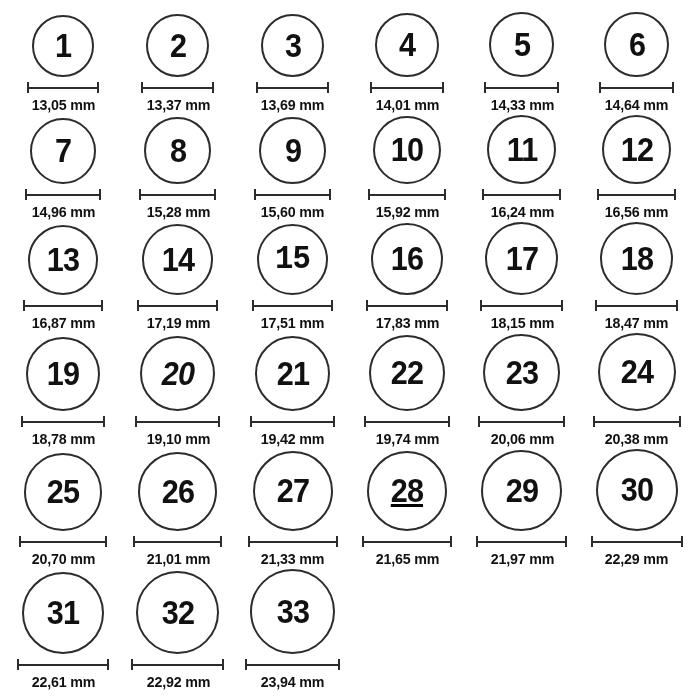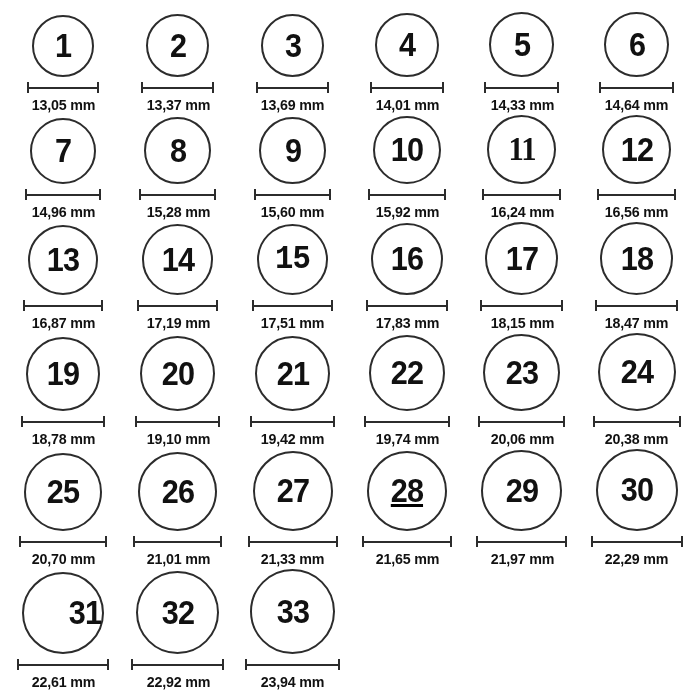--- a/index.html
+++ b/index.html
@@ -149,21 +149,21 @@
 
   <div class="cell">
     <div class="circle" style="width: 68px; height: 68px;">
       <span class="num">10</span>
     </div>
     <div class="measure" style="width: 74px;"></div>
     <div class="mm">15,92 mm</div>
   </div>
 
   <div class="cell">
-    <div class="circle" style="width: 69px; height: 69px; font-family: Liberation Serif, serif;">
+    <div class="circle" style="width: 69px; height: 69px;">
       <span class="num">11</span>
     </div>
     <div class="measure" style="width: 75px;"></div>
     <div class="mm">16,24 mm</div>
   </div>
 
   <div class="cell">
     <div class="circle" style="width: 69px; height: 69px; text-align: right;">
       <span class="num">12</span>
     </div>
@@ -221,21 +221,21 @@
 
   <div class="cell">
     <div class="circle" style="width: 74px; height: 74px;">
       <span class="num">19</span>
     </div>
     <div class="measure" style="width: 80px;"></div>
     <div class="mm">18,78 mm</div>
   </div>
 
   <div class="cell">
-    <div class="circle" style="width: 75px; height: 75px;">
+    <div class="circle" style="width: 75px; height: 75px; font-style: italic;">
       <span class="num">20</span>
     </div>
     <div class="measure" style="width: 81px;"></div>
     <div class="mm">19,10 mm</div>
   </div>
 
   <div class="cell">
     <div class="circle" style="width: 75px; height: 75px;">
       <span class="num">21</span>
     </div>
@@ -309,21 +309,21 @@
 
   <div class="cell">
     <div class="circle" style="width: 82px; height: 82px;">
       <span class="num">30</span>
     </div>
     <div class="measure" style="width: 88px;"></div>
     <div class="mm">22,29 mm</div>
   </div>
 
   <div class="cell">
-    <div class="circle" style="width: 82px; height: 82px; justify-content: flex-end;">
+    <div class="circle" style="width: 82px; height: 82px;">
       <span class="num">31</span>
     </div>
     <div class="measure" style="width: 88px;"></div>
     <div class="mm">22,61 mm</div>
   </div>
 
   <div class="cell">
     <div class="circle" style="width: 83px; height: 83px;">
       <span class="num">32</span>
     </div>

